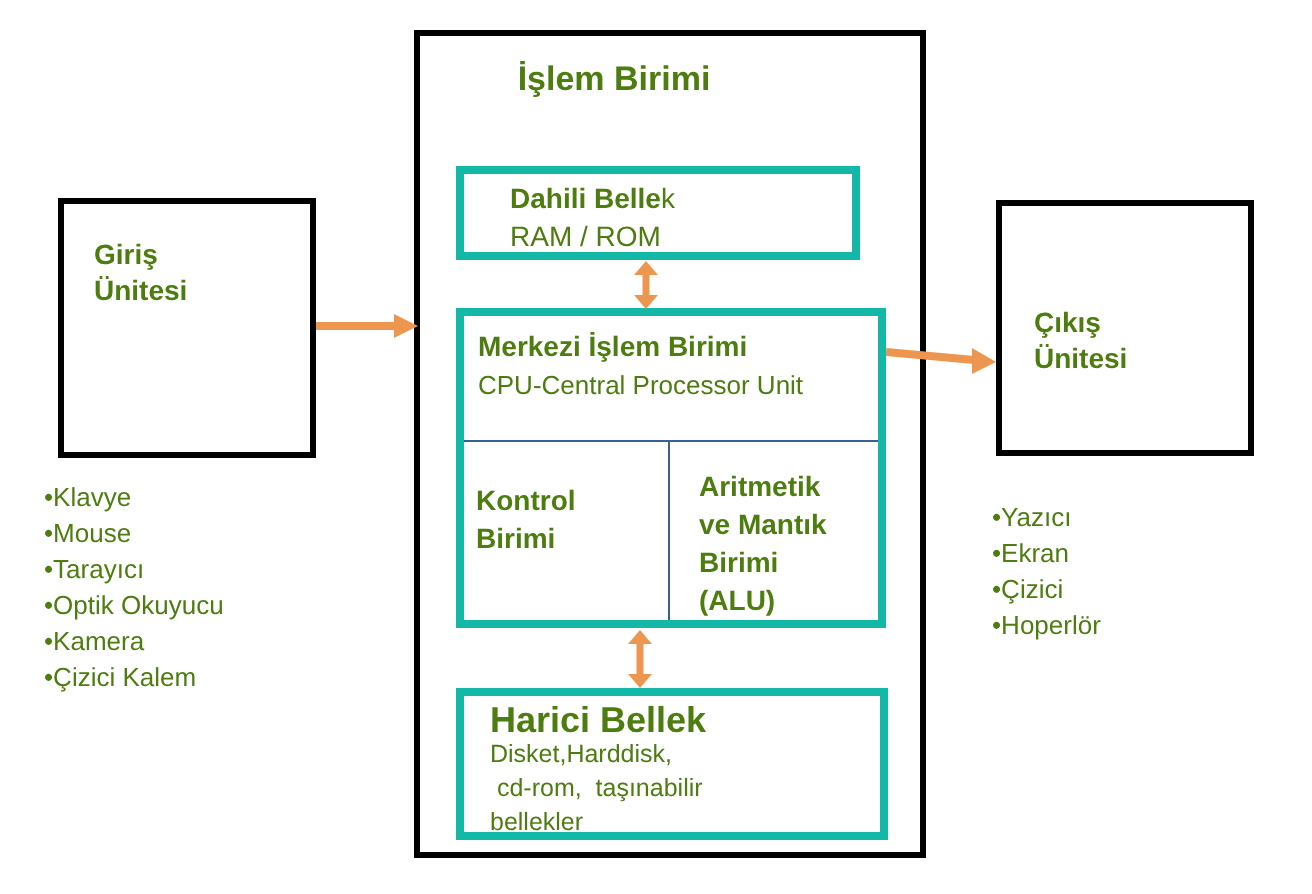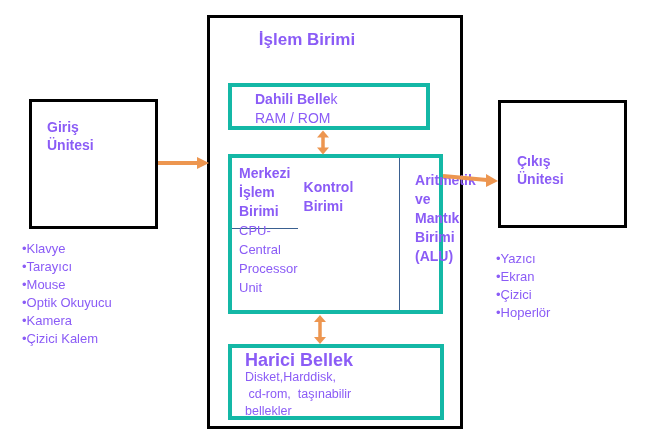--- a/index.html
+++ b/index.html
@@ -1,33 +1,33 @@
 <!DOCTYPE html>
 <html><head>
 <meta charset="utf-8">
 <style>
   html,body { margin:0; padding:0; background:#fff; }
   .canvas {
     position:relative; width:656px; height:447px; background:#ffffff;
-    font-family:"Liberation Sans", sans-serif; color:#8b5cf6; overflow:hidden;
+    font-family:"Liberation Sans", sans-serif; color:#4d7c0f; overflow:hidden;
   }
   .abs { position:absolute; box-sizing:border-box; }
 
   
   .outer-frame { left:207px; top:15px; width:256px; height:414px; border:3px solid #000; }
   .outer-title { left:207px; top:30px; width:200px; text-align:center;
                  font-size:17px; font-weight:bold; }
 
   
   .blue-box { border:4px solid #14b8a6; background:#fff; }
   .internal-memory { left:228px; top:83px; width:202px; height:47px;
                      padding:3px 0 0 23px; font-size:14px; line-height:19px; }
   .internal-memory .t-bold { font-weight:bold; }
 
-  .cpu-box { left:228px; top:154px; width:215px; height:160px; display:flex; flex-direction:row; }
+  .cpu-box { left:228px; top:154px; width:215px; height:160px; display:flex; flex-direction:column; }
   .cpu-header { height:64px; border-bottom:1.5px solid #3A6090; padding:6px 0 0 7px; line-height:19px; }
   .cpu-title { font-size:14px; font-weight:bold; }
   .cpu-subtitle { font-size:13px; }
   .cpu-body { display:flex; flex:1; }
   .cpu-cell-left { width:95.5px; border-right:1.5px solid #3A6090;
                    padding:20px 0 0 6px; font-size:14px; font-weight:bold; line-height:19px; }
   .cpu-cell-right { flex:1; padding:13px 0 0 15px; font-size:14px; font-weight:bold; line-height:19px; }
 
   .external-memory { left:228px; top:344px; width:216px; height:76px;
                      padding:4px 0 0 13px; font-size:12.5px; line-height:17px; }
@@ -90,22 +90,22 @@
         <div>bellekler</div>
       </div>
   </div>
 
   <div class="abs black-box input-box">
       <div>Giriş</div>
       <div>Ünitesi</div>
     </div>
   <div class="abs device-list input-list">
       <div>•Klavye</div>
+      <div>•Mouse</div>
       <div>•Tarayıcı</div>
-      <div>•Mouse</div>
       <div>•Optik Okuyucu</div>
       <div>•Kamera</div>
       <div>•Çizici Kalem</div>
     </div>
 
   <div class="abs black-box output-box">
       <div>Çıkış</div>
       <div>Ünitesi</div>
     </div>
   <div class="abs device-list output-list">

